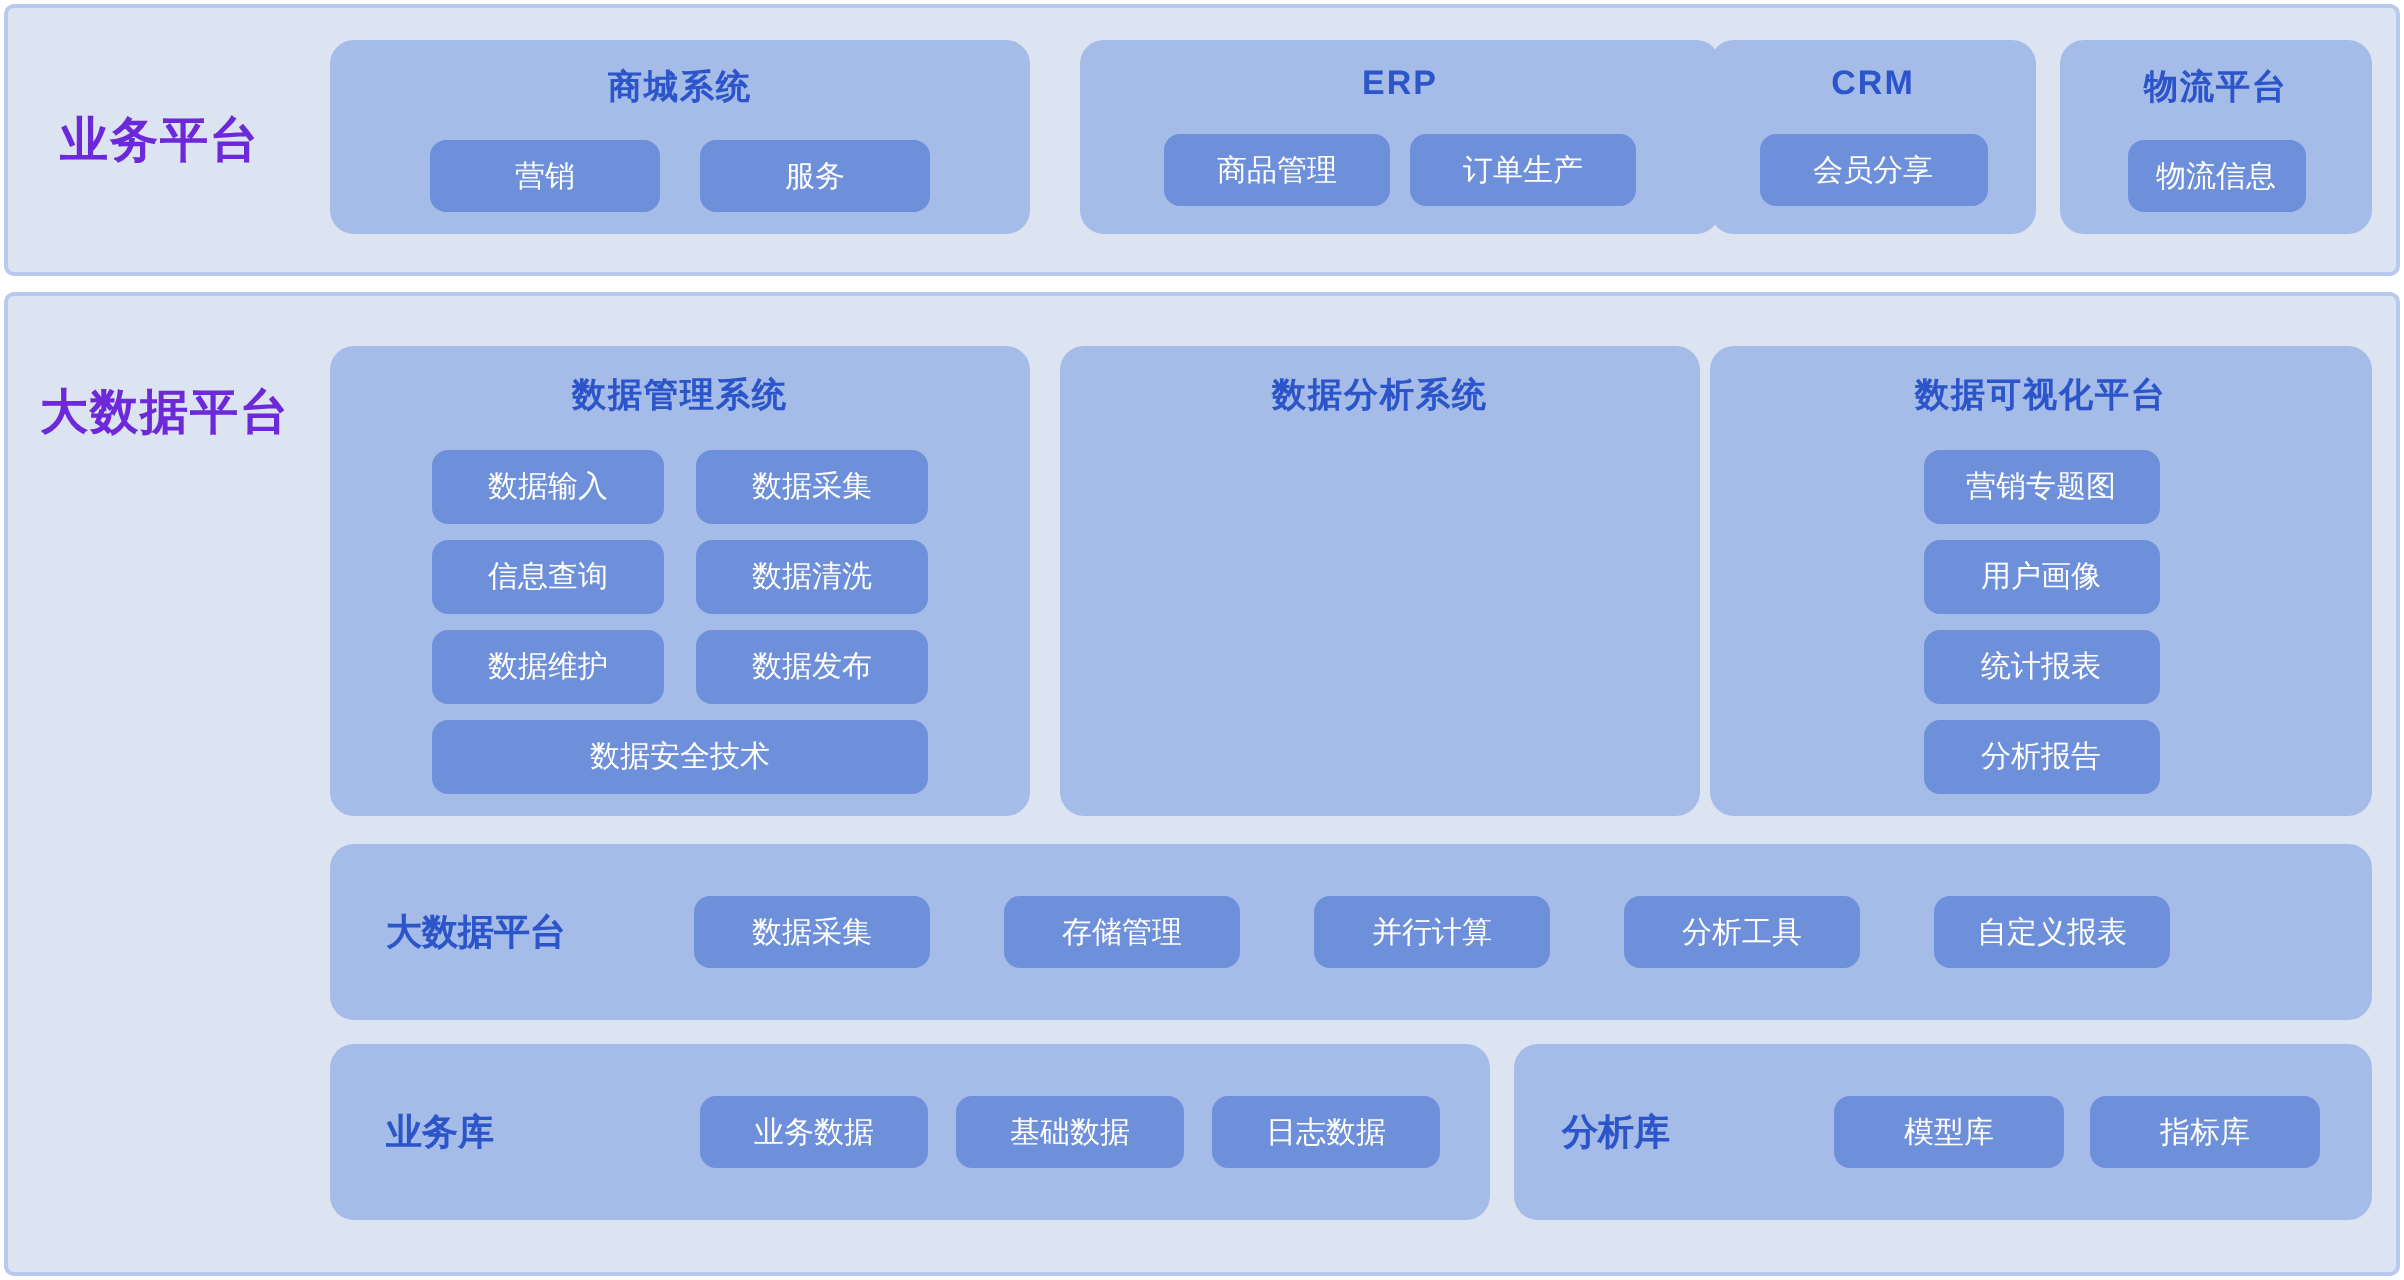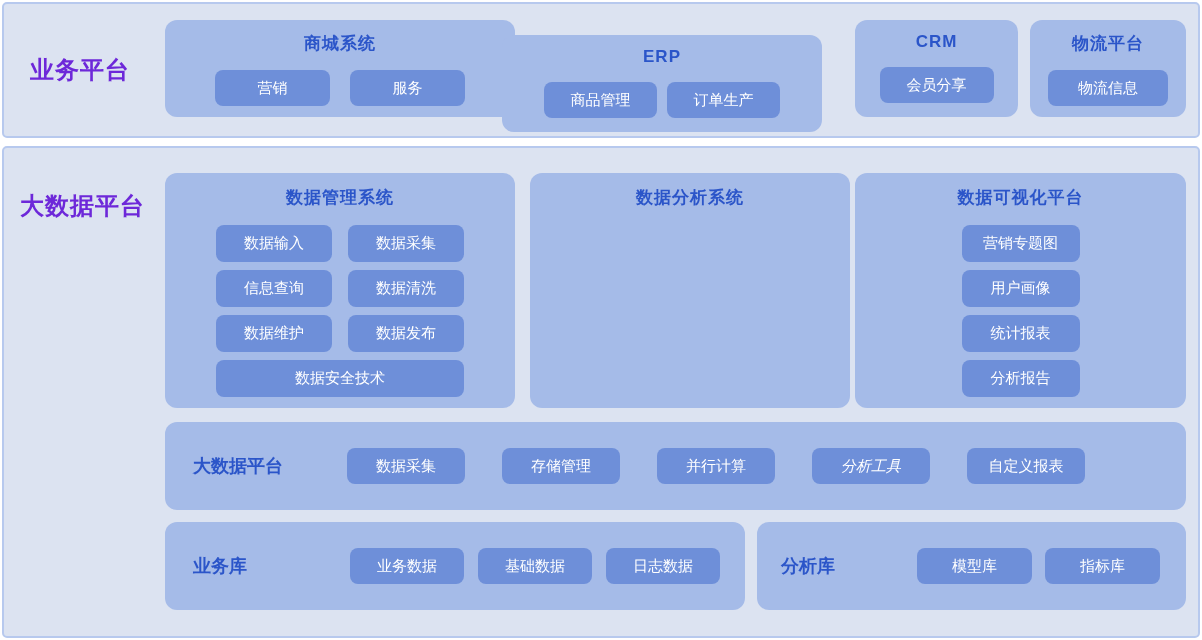--- a/index.html
+++ b/index.html
@@ -62,21 +62,21 @@
     align-items: center;
     justify-content: center;
     height: 36px;
     white-space: nowrap;
   }
   .gap20 { gap: 20px; }
   .gap10 { gap: 10px; text-align: center; }
   .w115 { width: 115px; }
   .w113 { width: 113px; }
   .w114 { width: 114px; }
-  .w112 { width: 120px; }
+  .w112 { width: 89px; }
 
   .grid-2col { margin-top: 16px; display: grid; gap: 8px 16px; }
   .grid-mgmt { grid-template-columns: 116px 116px; }
   .grid-analysis { grid-template-columns: 118px 124px; }
   .grid-2col .btn { height: 37px; width: auto; }
   .btn-wide { grid-column: 1 / -1; }
   .col-stack { margin-top: 16px; display: flex; flex-direction: column; gap: 8px; }
   .col-stack .btn { height: 37px; width: 118px; }
 
   .band {
@@ -111,21 +111,21 @@
     <div class="panel-label">业务平台</div>
 
     <div class="card top-card" style="left:161px; width:350px;">
       <div class="card-title">商城系统</div>
       <div class="btn-row gap20">
         <div class="btn w115">营销</div>
         <div class="btn w115">服务</div>
       </div>
     </div>
 
-    <div class="card top-card" style="left:498px; width:320px;margin-top:15px;">
+    <div class="card top-card" style="left:536px; width:320px;">
       <div class="card-title">ERP</div>
       <div class="btn-row gap10">
         <div class="btn w113">商品管理</div>
         <div class="btn w113">订单生产</div>
       </div>
     </div>
 
     <div class="card top-card" style="left:851px; width:163px;">
       <div class="card-title">CRM</div>
       <div class="btn-row">
@@ -170,21 +170,21 @@
         <div class="btn">分析报告</div>
       </div>
     </div>
 
     <div class="band" style="left:161px; top:274px; width:1021px;">
       <div class="band-label" style="left:28px;">大数据平台</div>
       <div class="band-btns" style="left:182px; gap:37px;">
         <div class="btn" style="width:118px;">数据采集</div>
         <div class="btn" style="width:118px;">存储管理</div>
         <div class="btn" style="width:118px;">并行计算</div>
-        <div class="btn" style="width:118px;font-style:italic;">分析工具</div>
+        <div class="btn" style="width:118px;">分析工具</div>
         <div class="btn" style="width:118px;">自定义报表</div>
       </div>
     </div>
 
     <div class="band" style="left:161px; top:374px; width:580px;">
       <div class="band-label" style="left:28px;">业务库</div>
       <div class="band-btns" style="left:185px; gap:14px;">
         <div class="btn" style="width:114px;">业务数据</div>
         <div class="btn" style="width:114px;">基础数据</div>
         <div class="btn" style="width:114px;">日志数据</div>

